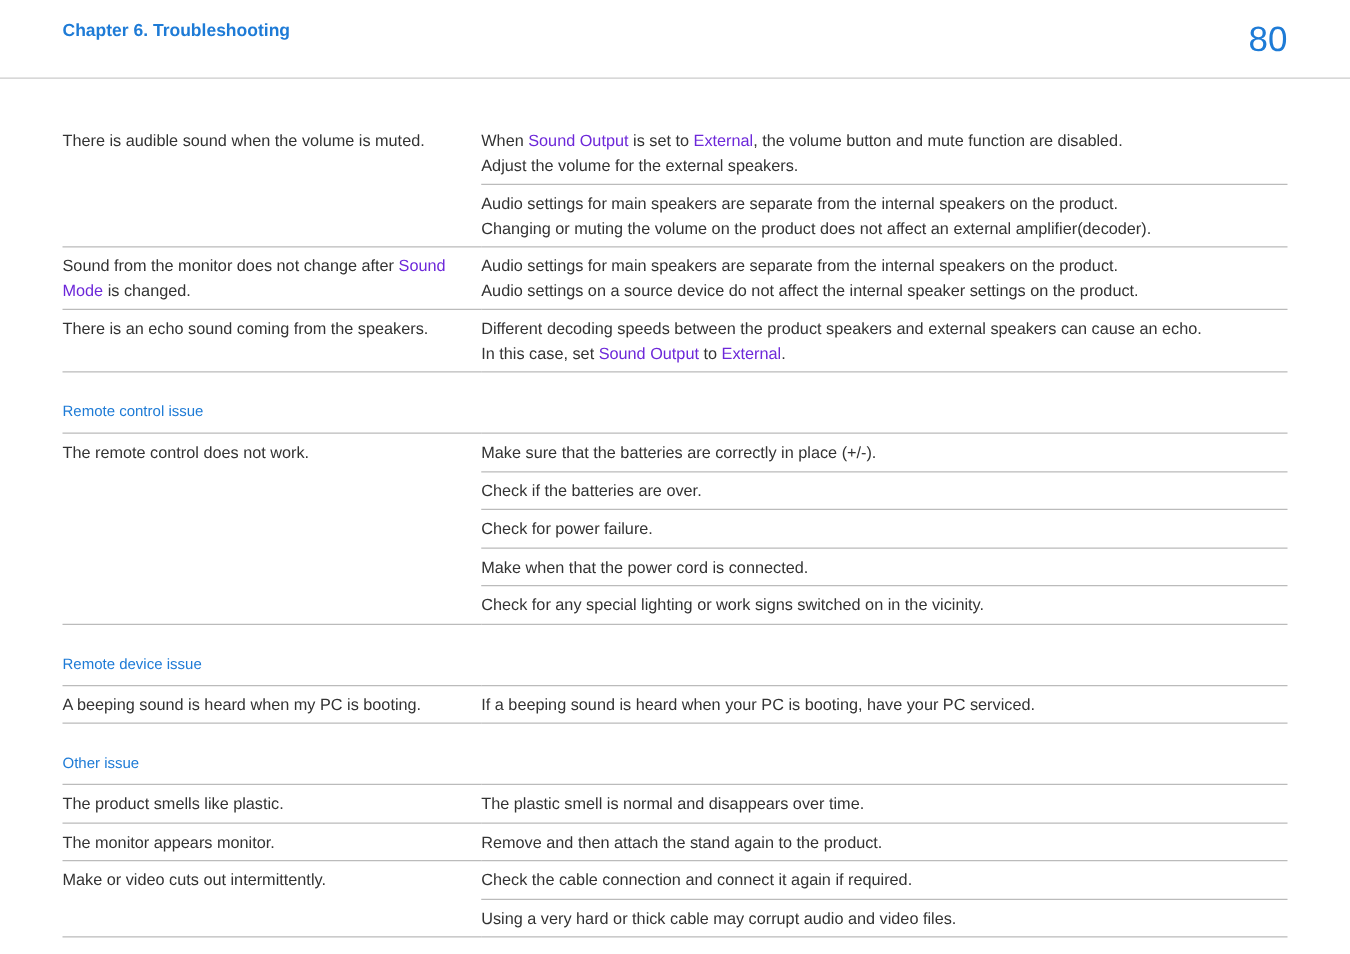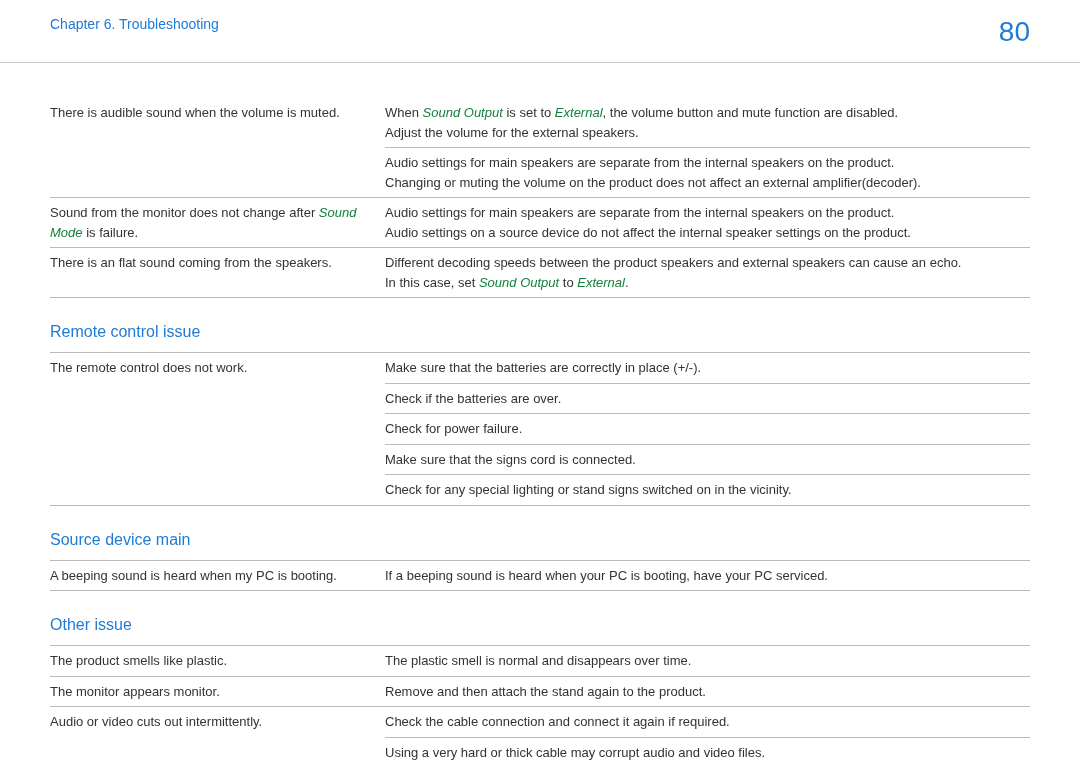--- a/index.html
+++ b/index.html
@@ -15,21 +15,21 @@
     .header {
       padding: 16px 50px 14px 50px;
       border-bottom: 1px solid #ccc;
       display: flex;
       justify-content: space-between;
       align-items: flex-start;
     }
     .header-title {
       color: #1e7bd6;
       font-size: 14px;
-      font-weight: normal;
+      font-weight: bold;
     }
     .page-number {
       color: #1e7bd6;
       font-size: 28px;
       font-weight: normal;
     }
     .content {
       padding: 35px 50px 0 50px;
     }
     table {
@@ -46,29 +46,28 @@
     }
     td.issue {
       width: 335px;
       padding-right: 10px;
     }
     td.solution {
       width: auto;
     }
     .section-heading td {
       color: #1e7bd6;
-      font-size: 16px;
+      font-size: 12px;
       font-weight: normal;
       padding-top: 22px;
       padding-bottom: 8px;
       border-bottom: 1px solid #bbb;
     }
     .highlight {
-      color: #15803d;
-      font-style: italic;
+      color: #6d28d9;
     }
   </style>
 </head>
 <body>
 
 <div class="header">
   <span class="header-title">Chapter 6. Troubleshooting</span>
   <span class="page-number">80</span>
 </div>
 
@@ -80,66 +79,66 @@
       </colgroup>
     <tbody id="tbody">
         <tr>
           <td class="issue" rowspan="2"><span>There is audible sound when the volume is muted.</span></td>
           <td class="solution"><span>When </span><span class="highlight">Sound Output</span><span> is set to </span><span class="highlight">External</span><span>, the volume button and mute function are disabled.</span><br><span>Adjust the volume for the external speakers.</span></td>
         </tr>
         <tr>
           <td class="solution"><span>Audio settings for main speakers are separate from the internal speakers on the product.</span><br><span>Changing or muting the volume on the product does not affect an external amplifier(decoder).</span></td>
         </tr>
         <tr>
-          <td class="issue"><span>Sound from the monitor does not change after </span><span class="highlight">Sound Mode</span><span> is failure.</span></td>
+          <td class="issue"><span>Sound from the monitor does not change after </span><span class="highlight">Sound Mode</span><span> is changed.</span></td>
           <td class="solution"><span>Audio settings for main speakers are separate from the internal speakers on the product.</span><br><span>Audio settings on a source device do not affect the internal speaker settings on the product.</span></td>
         </tr>
         <tr>
-          <td class="issue"><span>There is an flat sound coming from the speakers.</span></td>
+          <td class="issue"><span>There is an echo sound coming from the speakers.</span></td>
           <td class="solution"><span>Different decoding speeds between the product speakers and external speakers can cause an echo.</span><br><span>In this case, set </span><span class="highlight">Sound Output</span><span> to </span><span class="highlight">External</span><span>.</span></td>
         </tr>
         <tr class="section-heading">
           <td colspan="2">Remote control issue</td>
         </tr>
         <tr>
           <td class="issue" rowspan="5"><span>The remote control does not work.</span></td>
           <td class="solution"><span>Make sure that the batteries are correctly in place (+/-).</span></td>
         </tr>
         <tr>
           <td class="solution"><span>Check if the batteries are over.</span></td>
         </tr>
         <tr>
           <td class="solution"><span>Check for power failure.</span></td>
         </tr>
         <tr>
-          <td class="solution"><span>Make sure that the signs cord is connected.</span></td>
+          <td class="solution"><span>Make when that the power cord is connected.</span></td>
         </tr>
         <tr>
-          <td class="solution"><span>Check for any special lighting or stand signs switched on in the vicinity.</span></td>
+          <td class="solution"><span>Check for any special lighting or work signs switched on in the vicinity.</span></td>
         </tr>
         <tr class="section-heading">
-          <td colspan="2">Source device main</td>
+          <td colspan="2">Remote device issue</td>
         </tr>
         <tr>
           <td class="issue"><span>A beeping sound is heard when my PC is booting.</span></td>
           <td class="solution"><span>If a beeping sound is heard when your PC is booting, have your PC serviced.</span></td>
         </tr>
         <tr class="section-heading">
           <td colspan="2">Other issue</td>
         </tr>
         <tr>
           <td class="issue"><span>The product smells like plastic.</span></td>
           <td class="solution"><span>The plastic smell is normal and disappears over time.</span></td>
         </tr>
         <tr>
           <td class="issue"><span>The monitor appears monitor.</span></td>
           <td class="solution"><span>Remove and then attach the stand again to the product.</span></td>
         </tr>
         <tr>
-          <td class="issue" rowspan="3"><span>Audio or video cuts out intermittently.</span></td>
+          <td class="issue" rowspan="3"><span>Make or video cuts out intermittently.</span></td>
           <td class="solution"><span>Check the cable connection and connect it again if required.</span></td>
         </tr>
         <tr>
           <td class="solution"><span>Using a very hard or thick cable may corrupt audio and video files.</span></td>
         </tr>
       </tbody>
   </table>
 </div>
 
 </body></html>

